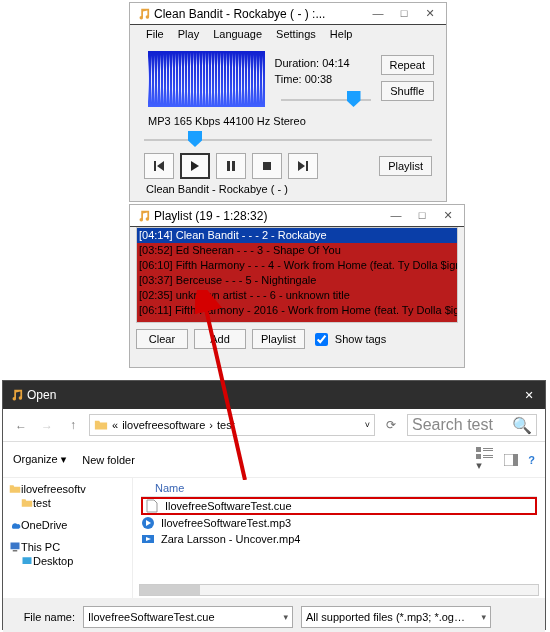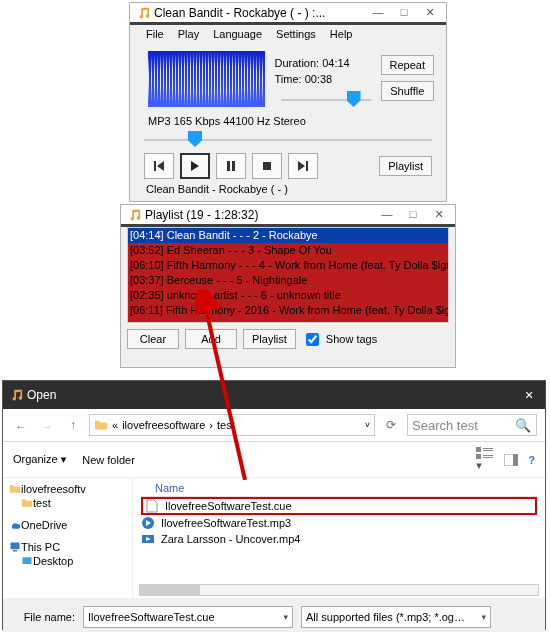--- a/index.html
+++ b/index.html
@@ -17,21 +17,21 @@
     position: absolute;
     background: #f0f0f0;
     border: 1px solid #b0b0b0;
   }
   .titlebar {
     height: 22px;
     display: flex;
     align-items: center;
     padding: 0 6px;
     background: #fff;
-    border-bottom: 3px solid #404040;
+    border-bottom: 1px solid #404040;
     font-size: 12px;
   }
   .titlebar.dark {
     background: #2e2e2e;
     color: #fff;
     border-bottom: none;
     height: 28px;
   }
   .title-icon { width: 14px; height: 14px; margin-right: 4px; display: inline-flex; }
   .title-text { flex: 1; overflow: hidden; text-overflow: ellipsis; white-space: nowrap; }
@@ -85,21 +85,21 @@
   .playlist-body { background: #b91c1c; border: 1px solid #ccc; margin: 0 6px 2px 6px; height: 96px; overflow: hidden; font-size: 11px; }
   .pl-row { white-space: nowrap; padding: 0 2px; line-height: 15px; }
   .pl-row.sel { background: #0a3ea8; color: #fff; }
   .pl-btnrow { display: flex; align-items: center; gap: 6px; margin: 6px; }
   .chk { display: inline-flex; align-items: center; gap: 4px; }
   
   .open-dialog { border: 1px solid #555; }
   .navrow { display: flex; align-items: center; gap: 6px; padding: 5px 8px; background: #fff; border-bottom: 1px solid #ddd; }
   .navarrow { width: 20px; height: 20px; display: inline-flex; align-items: center; justify-content: center; color: #777; font-size: 12px; }
   .crumb { flex: 1; display: flex; align-items: center; border: 1px solid #ccc; height: 22px; padding: 0 4px; font-size: 11px; gap: 4px; }
-  .searchbox { width: 130px; border: 1px solid #ccc; height: 22px; padding: 0 4px; color: #888; font-size: 13px; display: flex; align-items: center; gap: 4px; }
+  .searchbox { width: 130px; border: 1px solid #ccc; height: 22px; padding: 0 4px; color: #888; font-size: 16px; display: flex; align-items: center; gap: 4px; }
   .toolbar2 { display: flex; align-items: center; padding: 5px 10px; background: #fff; border-bottom: 1px solid #eee; gap: 16px; }
   .toolbar2 .right { margin-left: auto; display: flex; gap: 10px; align-items: center; color:#555;}
   .open-body { display: flex; height: 120px; background: #fff; }
   .navpane { width: 130px; border-right: 1px solid #eee; padding: 4px 4px; font-size: 11px; overflow:hidden;}
   .navpane .item { display: flex; gap: 0; padding: 1px 2px; white-space:nowrap;}
   .filepane { flex: 1; padding: 2px 8px 0 8px; font-size: 11px; position:relative;}
   .filehdr { color: #4a6; border-bottom: 1px solid #e2e2e2; padding: 2px 14px; color:#3a66b5;}
   .fileitem { display: flex; align-items: center; gap: 6px; padding: 1px 0; }
   .fileitem .icon { width: 14px; height: 14px; display:inline-flex;}
   .fileitem.hl { border: 2px solid #d40000; padding: 0 2px; }
@@ -193,21 +193,21 @@
             <path d="M0 0l7 5-7 5zM8 0h2v10H8z" fill="#333"></path>
           </svg>
         </div>
       <div style="flex:1"></div>
       <div class="btn">Playlist</div>
     </div>
     <div class="now-playing">Clean Bandit - Rockabye ( - )</div>
   </div>
 </div>
 
-<div class="window" style="left:120px; top:204px; width:336px; height:164px;">
+<div class="window" style="left:129px; top:204px; width:336px; height:164px;">
   <div class="titlebar">
     <span class="title-icon">
       <svg viewBox="0 0 16 16">
           <path fill="#e8a33c" d="M6 2v8.3A2 2 0 1 0 8 12V5l5-1v5.3A2 2 0 1 0 15 11V2L6 2z"></path>
         </svg>
     </span>
     <span class="title-text">Playlist (19 - 1:28:32)</span>
     <span class="winbtns">
       <span class="winbtn">—</span>
       <span class="winbtn">□</span>

